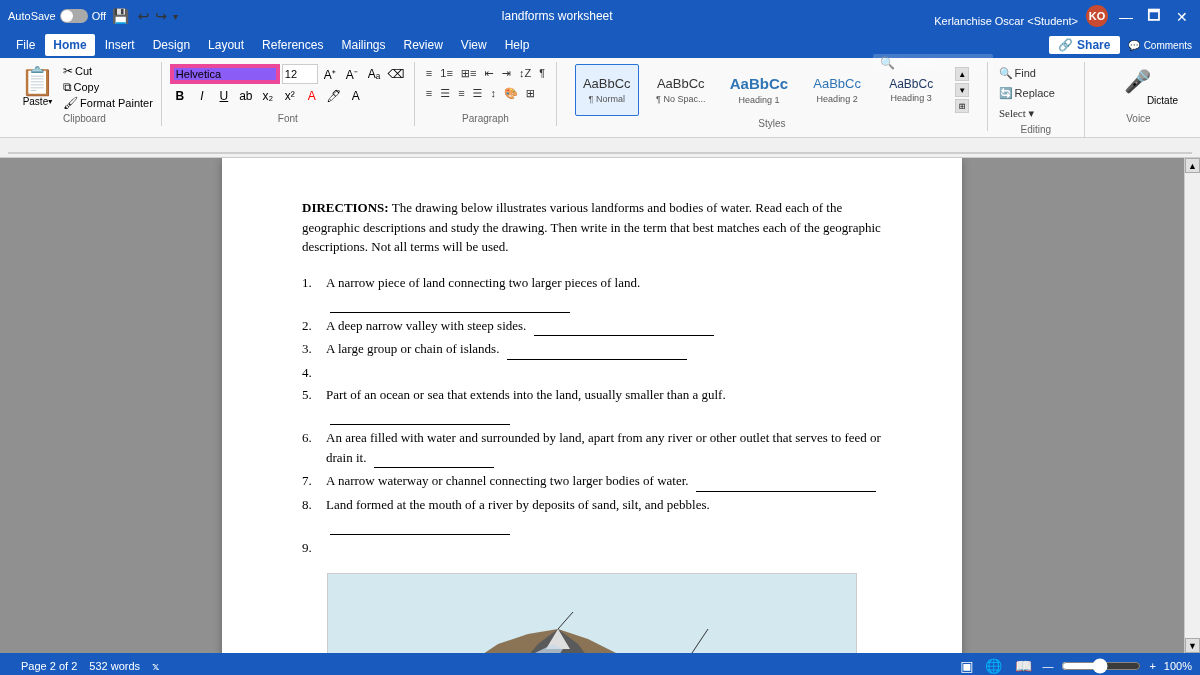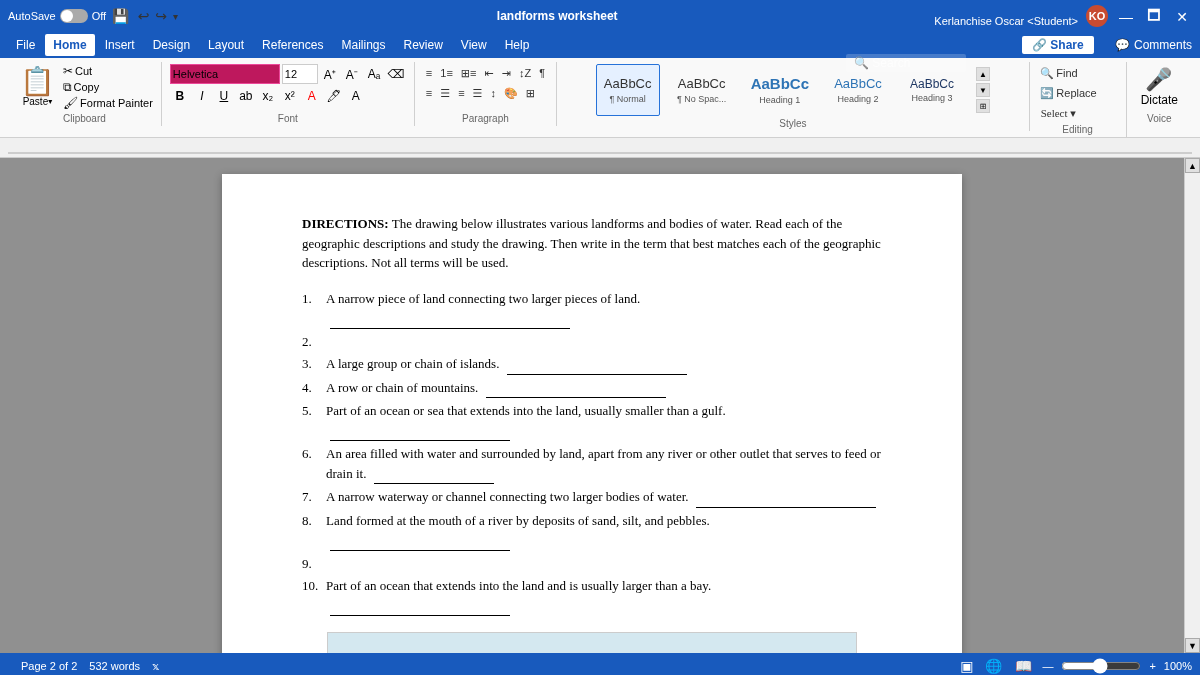--- a/index.html
+++ b/index.html
@@ -9,21 +9,21 @@
     .title-bar {
       height: 32px;
       background: #185abd;
       display: flex;
       align-items: center;
       justify-content: space-between;
       padding: 0 8px;
       color: white;
     }
     .title-bar-left { display: flex; align-items: center; gap: 6px; font-size: 12px; }
-    .title-bar-center { font-size: 12px; font-weight: 700; }
+    .title-bar-center { font-size: 12px; font-weight: 400; }
     .title-bar-right { display: flex; align-items: flex-end; gap: 8px; font-size: 12px; }
     .win-btn { background: none; border: none; color: white; width: 20px; height: 20px; cursor: pointer; font-size: 14px; display: flex; align-items: center; justify-content: center; }
     .autosave-area { display: flex; align-items: center; gap: 4px; font-size: 11px; }
     .toggle-switch { width: 28px; height: 14px; background: #ccc; border-radius: 7px; position: relative; cursor: pointer; }
     .toggle-switch.off { background: #aaa; }
     .toggle-knob { width: 12px; height: 12px; background: white; border-radius: 50%; position: absolute; top: 1px; left: 1px; }
 
     
     .menu-bar {
       height: 26px;
@@ -39,21 +39,21 @@
       cursor: pointer;
       font-size: 12px;
       border-radius: 2px;
       height: 22px;
       display: flex;
       align-items: center;
     }
     .menu-item.active { background: white; color: #185abd; font-weight: 600; }
     .menu-right { margin-left: auto; display: flex; align-items: center; gap: 8px; }
     .share-btn { background: white; color: #185abd; border: none; padding: 2px 10px; border-radius: 2px; cursor: pointer; font-size: 12px; font-weight: 600; margin-left: 48px; }
-    .comments-btn { color: white; background: none; border: none; cursor: pointer; font-size: 12px; margin-left: 14px; }
+    .comments-btn { color: white; background: none; border: none; cursor: pointer; font-size: 10px; }
     .search-box { background: rgba(255,255,255,0.2); border: none; color: white; padding: 2px 8px; border-radius: 2px; font-size: 12px; width: 120px; margin-top: 36px; }
     .search-box::placeholder { color: rgba(255,255,255,0.7); }
 
     
     .ribbon {
       background: #f9f9f9;
       border-bottom: 1px solid #d0d0d0;
       padding: 4px 0 0 0;
       display: flex;
       flex-direction: column;
@@ -83,21 +83,21 @@
     .ribbon-btn-small {
       background: none; border: none; cursor: pointer;
       padding: 1px 3px; border-radius: 2px; font-size: 11px;
       color: #333; height: 18px; display: flex; align-items: center; gap: 2px;
     }
 
     
     .font-group { display: flex; flex-direction: column; gap: 2px; }
     .font-row { display: flex; align-items: center; gap: 2px; }
     .font-select {
-      border: 1px solid #ec4899; background: #be185d; font-size: 11px;
+      border: 4px solid #ec4899; background: #8b5cf6; font-size: 11px;
       padding: 1px 2px; height: 20px; width: 110px;
     }
     .font-size-select {
       border: 1px solid #ccc; background: white; font-size: 11px;
       padding: 1px 2px; height: 20px; width: 36px;
     }
     .fmt-btn {
       background: none; border: 1px solid transparent; cursor: pointer;
       width: 20px; height: 20px; font-size: 12px; display: flex;
       align-items: center; justify-content: center; border-radius: 2px;
@@ -141,21 +141,21 @@
     }
     .ruler-content { flex: 1; position: relative; height: 100%; }
 
     
     .doc-area {
       display: flex;
       background: #909090;
       height: calc(675px - 32px - 26px - 76px - 20px - 26px);
       overflow: hidden;
     }
-    .doc-scroll { flex: 1; overflow: hidden; padding: 16px; display: flex; justify-content: center; }
+    .doc-scroll { flex: 1; overflow: hidden; padding: 0; display: flex; justify-content: center; }
     .page {
       background: white;
       width: 740px;
       min-height: 500px;
       padding: 40px 80px;
       box-shadow: 0 2px 8px rgba(0,0,0,0.3);
       font-family: 'Times New Roman', Times, serif;
       font-size: 13px;
       line-height: 1.5;
       color: #000;
@@ -365,21 +365,21 @@
         <button class="ribbon-btn-small" style="width:80px;justify-content:flex-start;font-family:Liberation Serif, serif;">
           <span>Select ▾</span>
         </button>
       </div>
       <div class="ribbon-group-label">Editing</div>
     </div>
 
     <div class="ribbon-group" style="border-right:none;">
       <div style="display:flex;flex-direction:column;align-items:center;justify-content:center;cursor:pointer;padding:2px 6px;height:46px;">
         <span style="font-size:22px;">🎤</span>
-        <span style="font-size:12px;">Dictate</span>
+        <span style="font-size:10px;margin-left:48px;">Dictate</span>
       </div>
       <div class="ribbon-group-label">Voice</div>
     </div>
 
   </div>
 </div>
 
 <div class="ruler">
   <div class="ruler-content">
     <svg width="100%" height="20">
@@ -400,51 +400,47 @@
           </p>
         </div>
 
         <div class="questions">
           <div class="q-item">
             <span class="q-num">1.</span>
             <span>A narrow piece of land connecting two larger pieces of land. <span class="answer-line-long">&nbsp;</span></span>
           </div>
           <div class="q-item">
             <span class="q-num">2.</span>
+            <span>A deep narrow valley with steep sides. <span class="answer-line">&nbsp;</span></span>
           </div>
           <div class="q-item">
             <span class="q-num">3.</span>
             <span>A large group or chain of islands. <span class="answer-line">&nbsp;</span></span>
           </div>
           <div class="q-item">
             <span class="q-num">4.</span>
-            <span>A row or chain of mountains. <span class="answer-line">&nbsp;</span></span>
           </div>
           <div class="q-item">
             <span class="q-num">5.</span>
             <span>Part of an ocean or sea that extends into the land, usually smaller than a gulf. <span class="answer-line">&nbsp;</span></span>
           </div>
           <div class="q-item">
             <span class="q-num">6.</span>
             <span>An area filled with water and surrounded by land, apart from any river or other outlet that serves to feed or drain it. <span class="answer-line-short">&nbsp;</span></span>
           </div>
           <div class="q-item">
             <span class="q-num">7.</span>
             <span>A narrow waterway or channel connecting two larger bodies of water. <span class="answer-line">&nbsp;</span></span>
           </div>
           <div class="q-item">
             <span class="q-num">8.</span>
             <span>Land formed at the mouth of a river by deposits of sand, silt, and pebbles. <span class="answer-line">&nbsp;</span></span>
           </div>
           <div class="q-item">
             <span class="q-num">9.</span>
-          </div>
-          <div class="q-item">
-            <span class="q-num">10.</span>
-            <span>Part of an ocean that extends into the land and is usually larger than a bay. <span class="answer-line">&nbsp;</span></span>
           </div>
         </div>
 
         <div class="map-area">
           <div class="map-container">
             <svg width="530" height="210" style="border:1px solid #ccc;background:#e8e8e8;">
 
               <rect width="530" height="210" fill="#d4e8f0"></rect>
 
               <polygon points="0,210 0,150 30,140 60,145 90,130 110,110 140,90 170,70 200,60 230,55 260,65 290,80 310,90 330,100 360,110 390,120 420,125 450,130 480,135 530,130 530,210" fill="#8B7355"></polygon>

